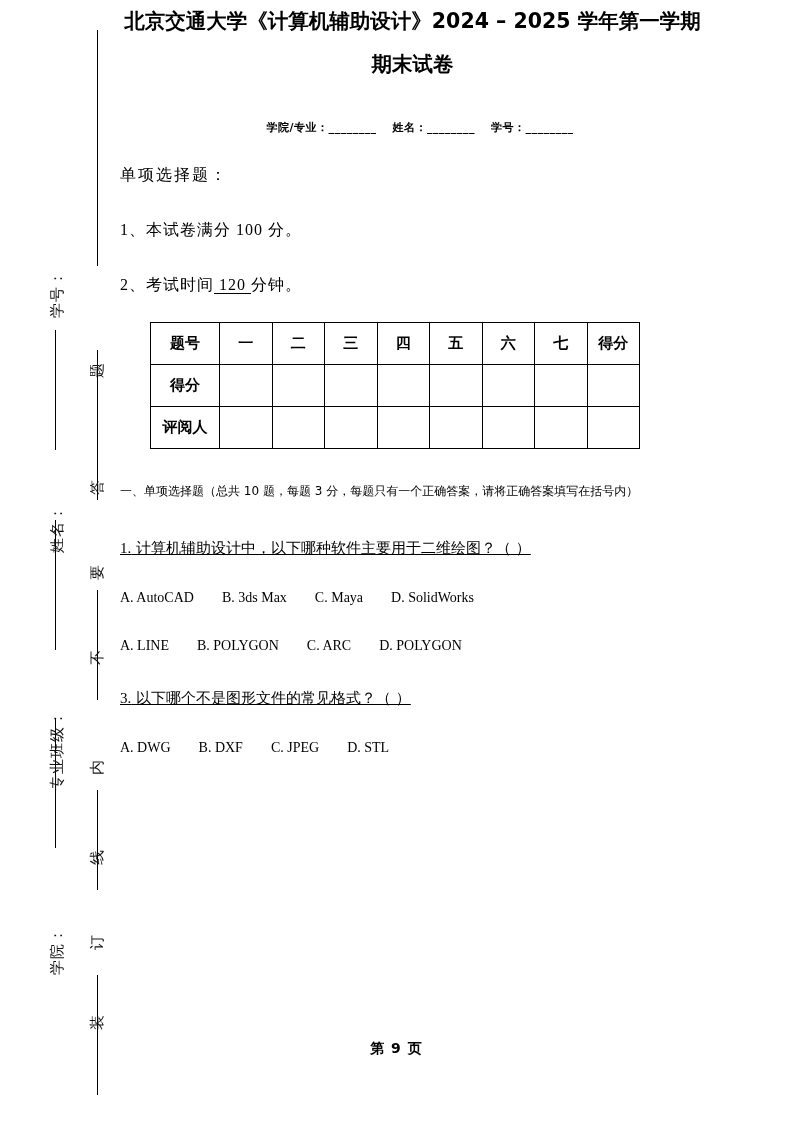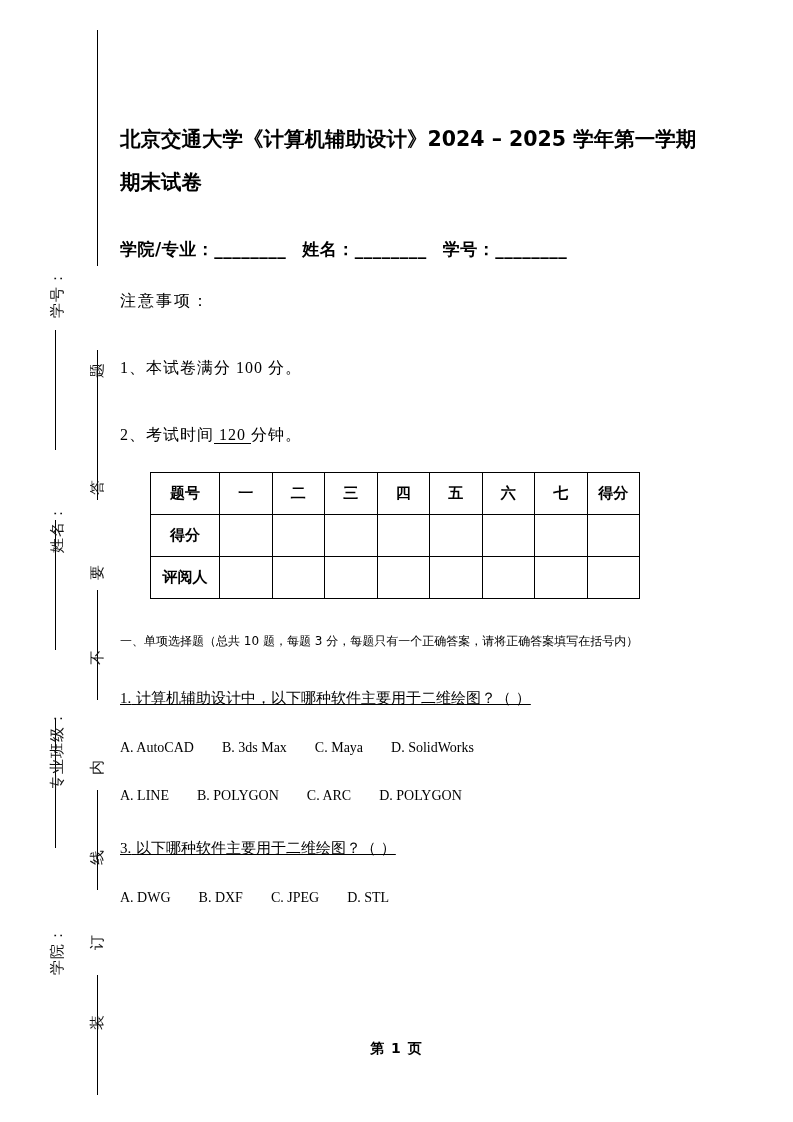--- a/index.html
+++ b/index.html
@@ -43,46 +43,47 @@
   
   .content {
     position: absolute;
     left: 120px;
     top: 0;
     width: 600px;
   }
 
   .doc-title {
     margin: 0;
-    padding-top: 118px;
     font-family: "DejaVu Sans", "Liberation Sans", sans-serif;
     font-size: 20.5px;
     font-weight: bold;
     line-height: 43px;
+    text-align: center;
     letter-spacing: 0px;
     width: 585px;
   }
 
   .field-line {
     margin-top: 34px;
     font-family: "DejaVu Sans", "Liberation Sans", sans-serif;
-    font-size: 17px;
-    font-weight: bold;
+    font-size: 11px;
+    font-weight: bold;
+    text-align: center;
     white-space: nowrap;
     letter-spacing: 0.5px;
   }
   .field-line .gap { display: inline-block; width: 16px; }
 
   .notes-title {
     margin-top: 30px;
     font-size: 16px;
     letter-spacing: 2px;
   }
   .note {
-    margin-top: 46px;
+    margin-top: 34px;
     font-size: 16px;
     letter-spacing: 1px;
   }
   .note .uline {
     text-decoration: underline;
     text-underline-offset: 3px;
   }
 
   
   .score-table-wrap {
@@ -180,21 +181,21 @@
   </div>
 
   <div class="content">
 
     <h1 class="doc-title">北京交通大学《计算机辅助设计》2024 – 2025 学年第一学期期末试卷</h1>
 
     <div class="field-line">
       <span>学院/专业：</span><span>________</span><span class="gap"></span><span>姓名：</span><span>________</span><span class="gap"></span><span>学号：</span><span>________</span>
     </div>
 
-    <div class="notes-title">注意事项：</div>
+    <div class="notes-title">单项选择题：</div>
 
     <div class="note">
       <span>1、本试卷满分 100 分。</span>
     </div>
 
     <div class="note">
       <span>2、考试时间</span><span class="uline"> 120 </span><span>分钟。</span>
     </div>
 
     <div class="score-table-wrap">
@@ -246,23 +247,23 @@
     <div class="q-options">
       <span class="opt">A. AutoCAD</span><span class="opt">B. 3ds Max</span><span class="opt">C. Maya</span><span class="opt">D. SolidWorks</span>
     </div>
 
     <div class="q-options">
       <span class="opt">A. LINE</span><span class="opt">B. POLYGON</span><span class="opt">C. ARC</span><span class="opt">D. POLYGON</span>
     </div>
 
     <div class="q-stem">
       <span class="num">3.</span>
-      <span>以下哪种软件主要用于二维绘图？（   ）</span>
+      <span>以下哪个不是图形文件的常见格式？（   ）</span>
     </div>
     <div class="q-options">
       <span class="opt">A. DWG</span><span class="opt">B. DXF</span><span class="opt">C. JPEG</span><span class="opt">D. STL</span>
     </div>
 
   </div>
 
-  <div class="footer">第 1 页</div>
+  <div class="footer">第 9 页</div>
 
 </div>
 
 </body></html>

